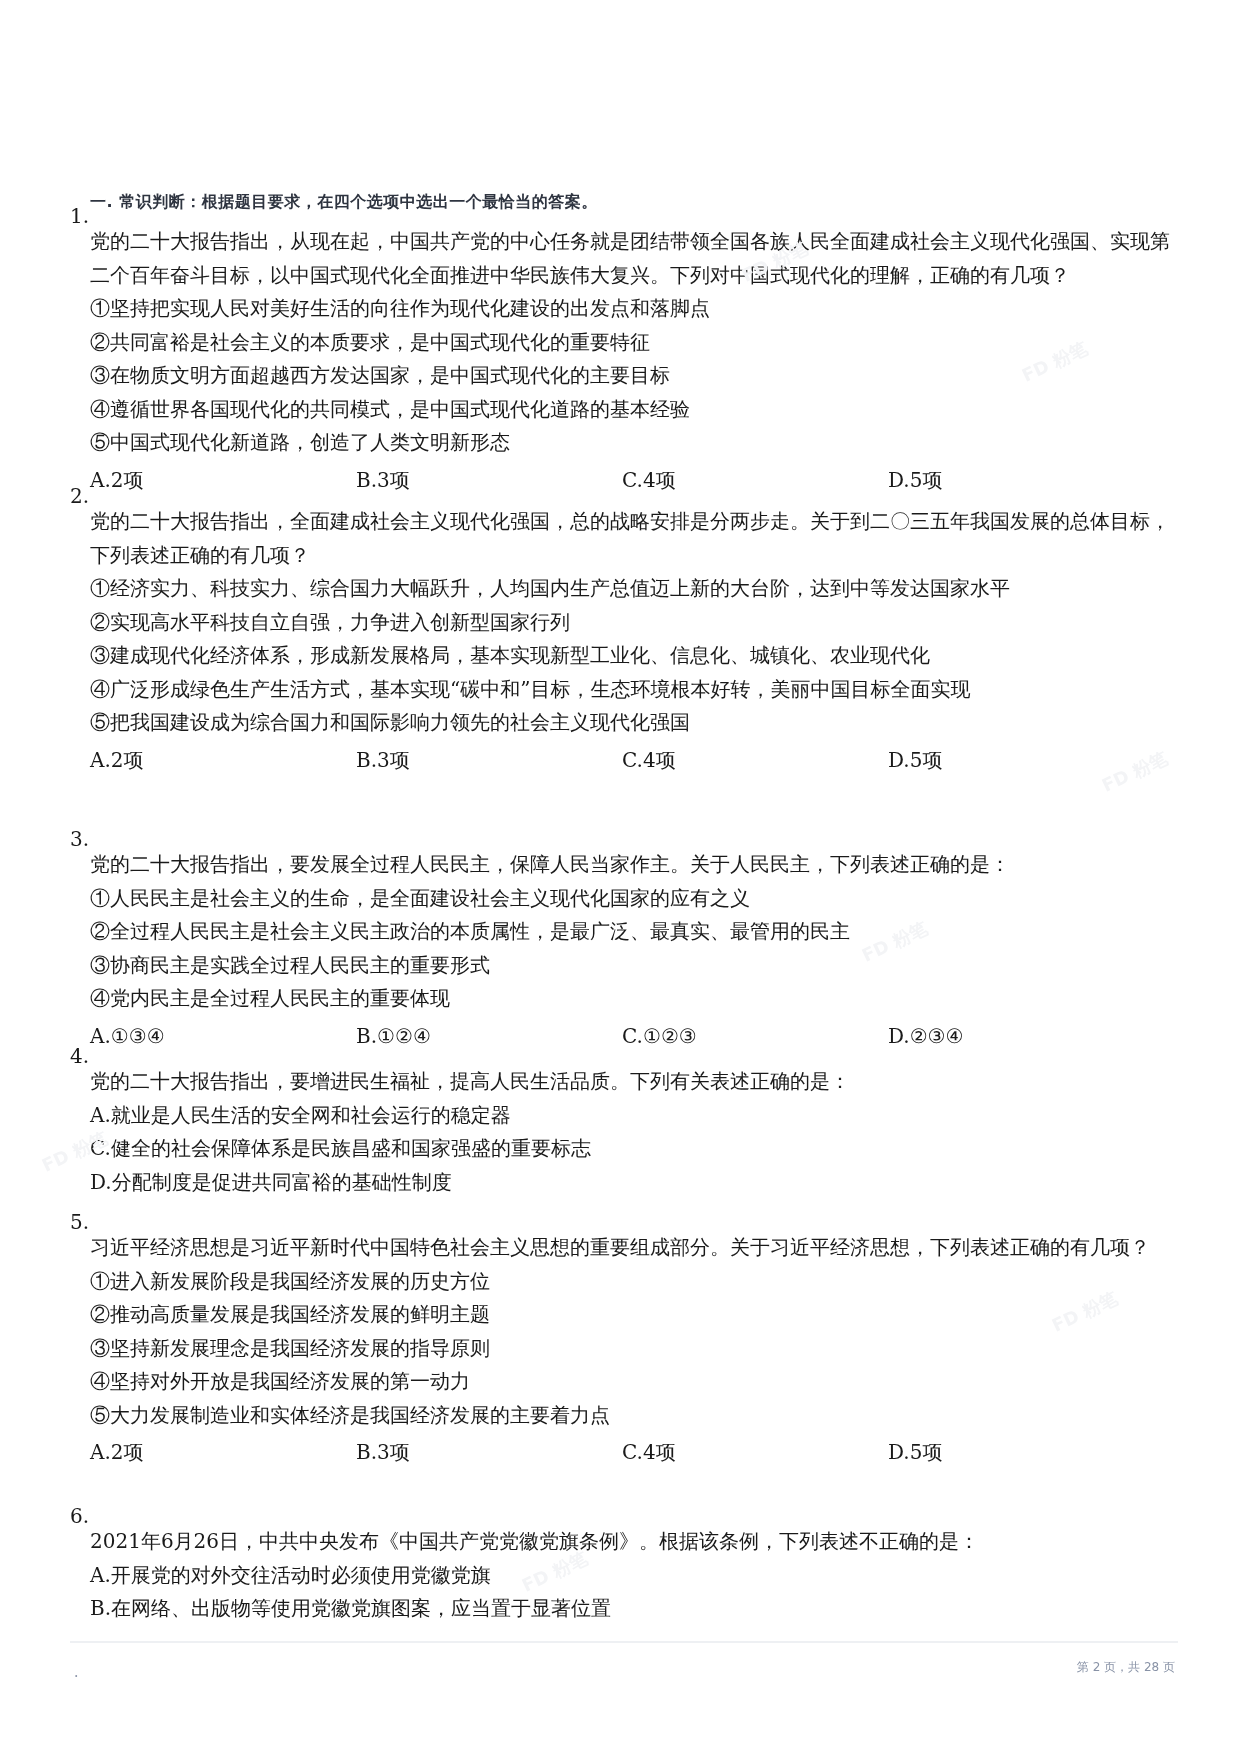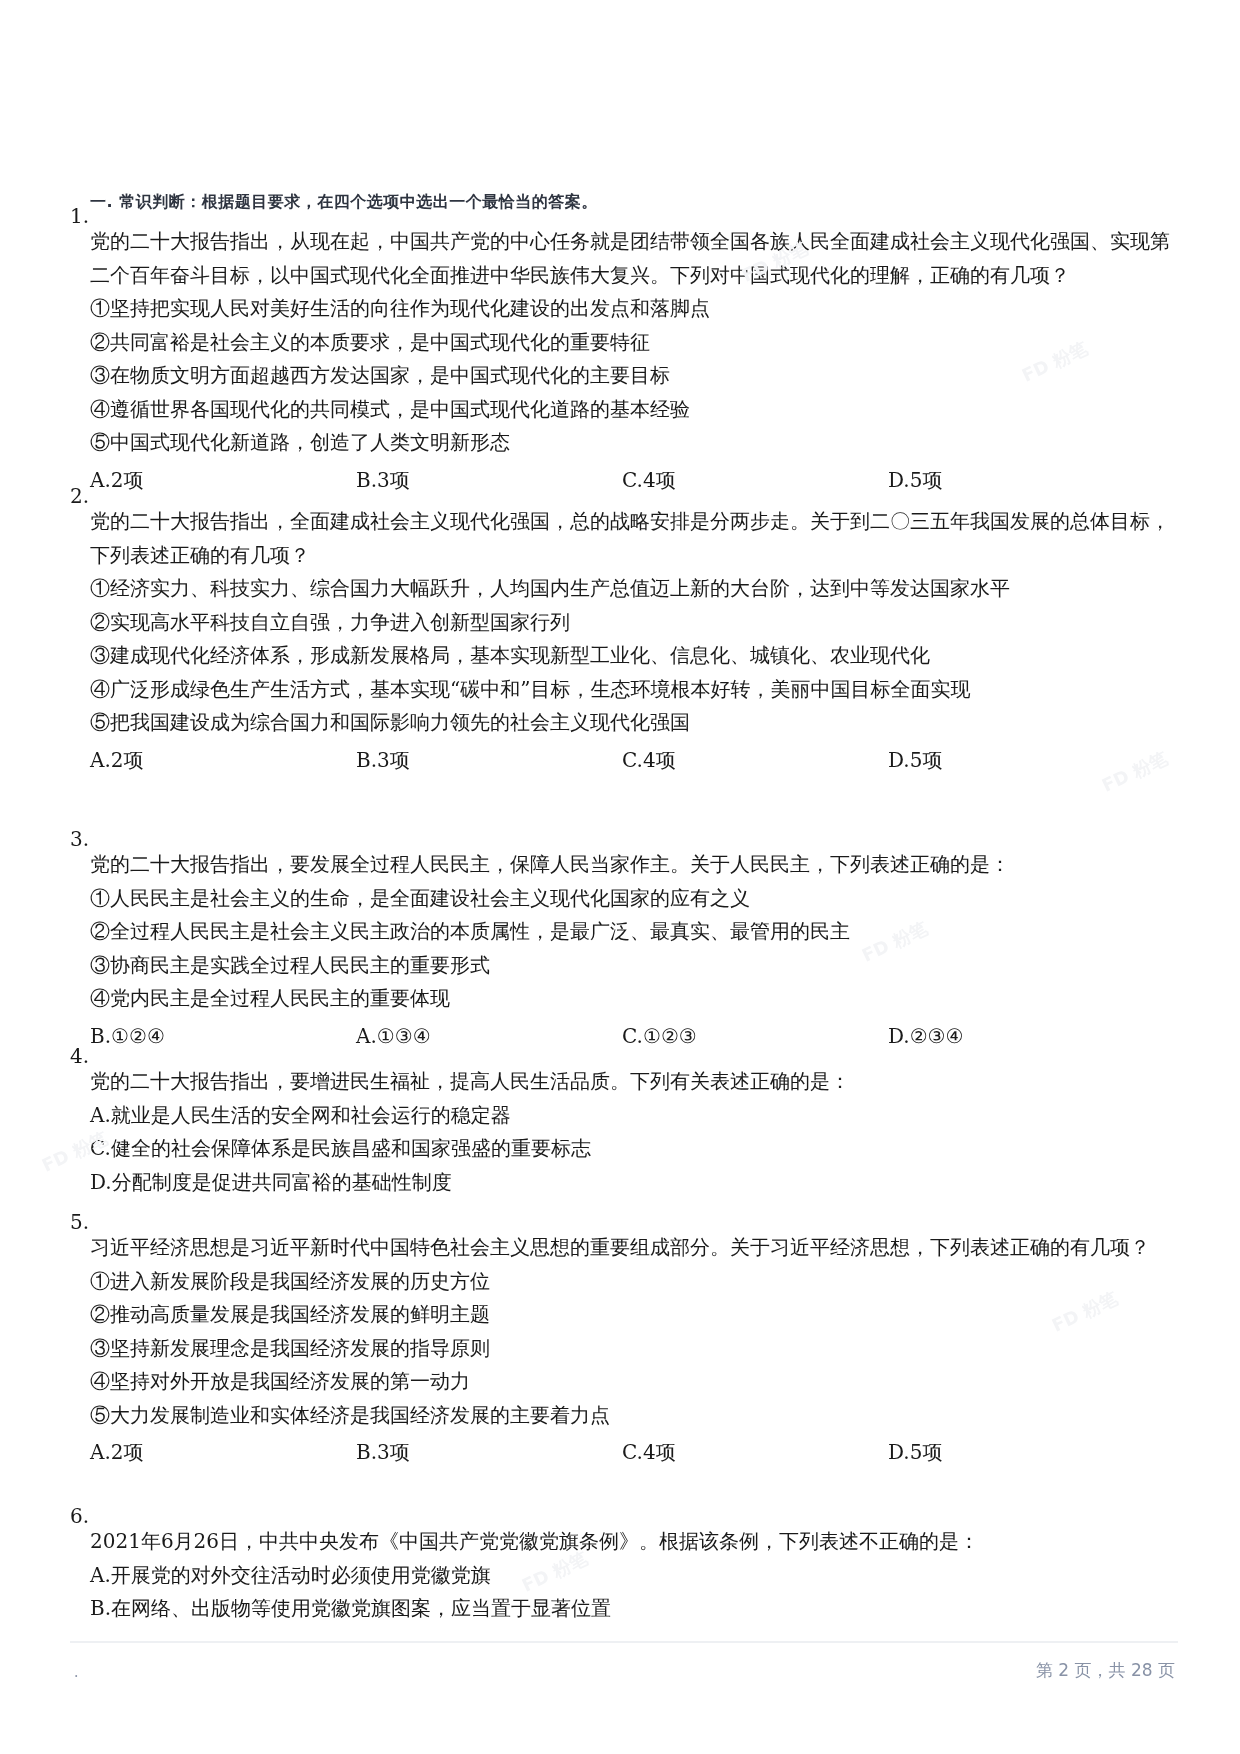--- a/index.html
+++ b/index.html
@@ -10,21 +10,21 @@
   .q { position: absolute; left: 70px; width: 1110px; font-size: 20px; line-height: 33.5px; }
   .q .stem { display: flex; }
   .q .num { width: 20px; flex: 0 0 auto; }
   .q .stem-text { flex: 1; margin-top: 25px; }
   .q .line { padding-left: 20px; }
   .opts { display: flex; padding-left: 20px; margin-top: 4px; align-items: center; }
   .opts span { width: 266px; }
   .divider { position: absolute; left: 70px; top: 1641px; width: 1108px; height: 2px; background: #eef0f3; }
   .footer-dot { position: absolute; left: 74px; top: 1668px; font-size: 14px; color: #8892a6; }
   .page-num { position: absolute; right: 65px; top: 1659px; font-family: "DejaVu Sans", "Liberation Sans", sans-serif;
-              font-size: 17px; color: #8892a6; }
+              font-size: 12px; color: #8892a6; }
   .watermark { position: absolute; color: #f3f4f6; font-family: "DejaVu Sans", sans-serif; font-weight: bold;
                font-size: 18px; transform: rotate(-25deg); }
 </style>
 </head>
 <body>
 
 <div class="section-title">一. 常识判断：根据题目要求，在四个选项中选出一个最恰当的答案。</div>
 
 <div class="q" style="top:200px;">
   <div class="stem">
@@ -65,22 +65,22 @@
 <div class="q" style="top:823px;">
   <div class="stem">
       <span class="num">3.</span>
       <span class="stem-text">党的二十大报告指出，要发展全过程人民民主，保障人民当家作主。关于人民民主，下列表述正确的是：</span>
     </div>
   <div class="line">①人民民主是社会主义的生命，是全面建设社会主义现代化国家的应有之义</div>
   <div class="line">②全过程人民民主是社会主义民主政治的本质属性，是最广泛、最真实、最管用的民主</div>
   <div class="line">③协商民主是实践全过程人民民主的重要形式</div>
   <div class="line">④党内民主是全过程人民民主的重要体现</div>
   <div class="opts">
+    <span>A.①③④</span>
     <span>B.①②④</span>
-    <span>A.①③④</span>
     <span>C.①②③</span>
     <span>D.②③④</span>
   </div>
 </div>
 
 <div class="q" style="top:1040px;">
   <div class="stem">
       <span class="num">4.</span>
       <span class="stem-text">党的二十大报告指出，要增进民生福祉，提高人民生活品质。下列有关表述正确的是：</span>
     </div>

